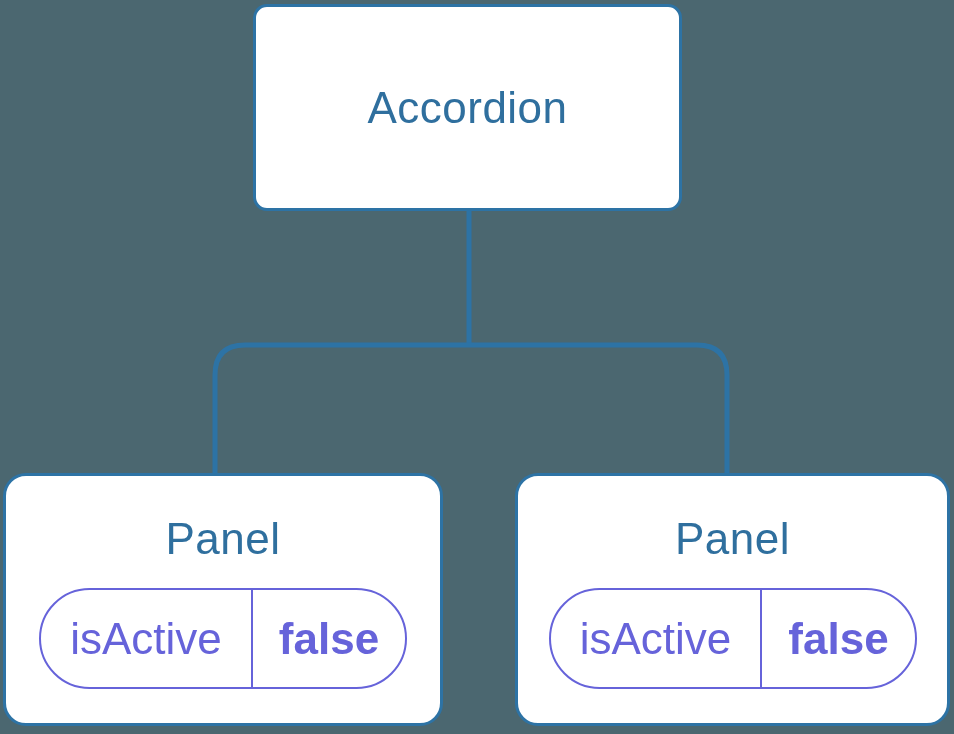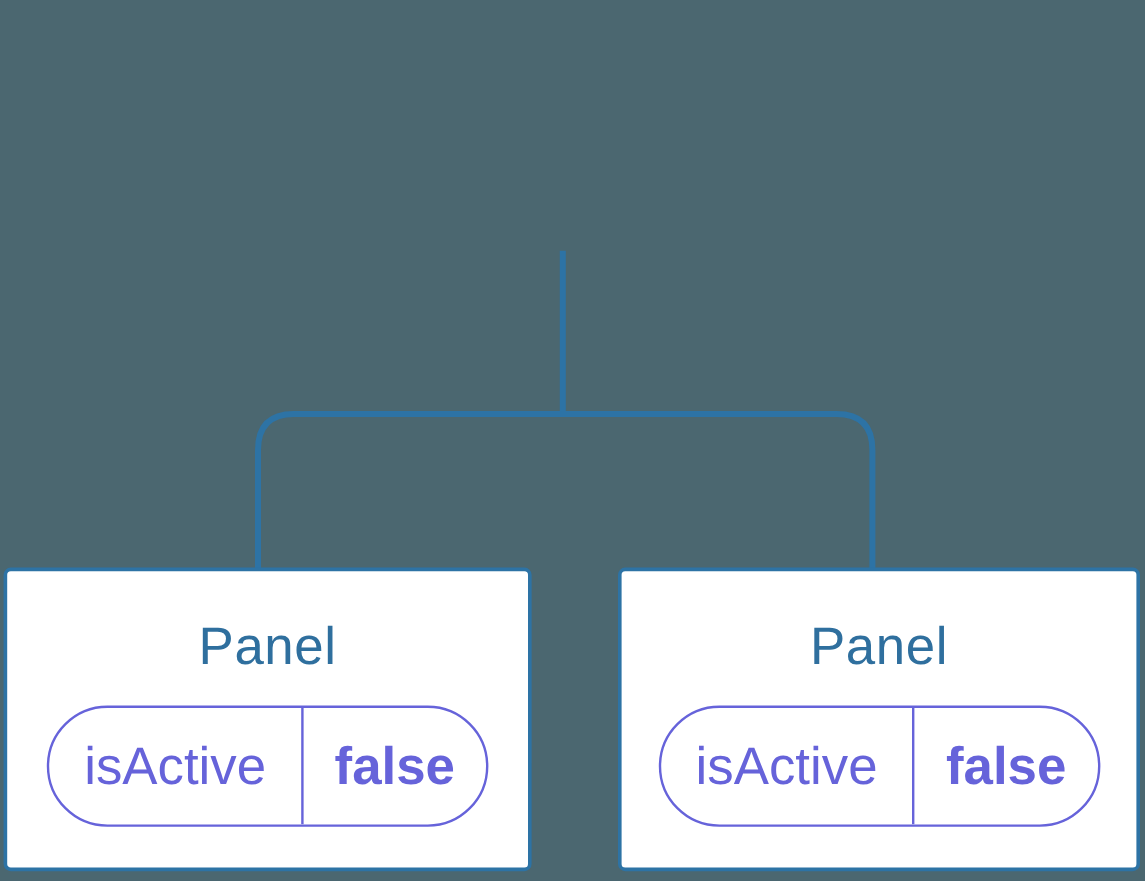--- a/index.html
+++ b/index.html
@@ -51,21 +51,21 @@
     width: 429px; height: 207px;
     border-radius: 14px;
     display: flex;
     align-items: center;
     justify-content: center;
   }
 
   .panel-node {
     top: 473px;
     height: 253px;
-    border-radius: 6px;
+    border-radius: 23px;
   }
   .panel-node .node-label {
     display: block;
     text-align: center;
     margin-top: 41px;
     line-height: 44px;
   }
   .panel-left  { left: 3px;   width: 440px; }
   .panel-right { left: 515px; width: 435px; }
 
@@ -99,20 +99,23 @@
 </head>
 <body>
 
 <div class="stage">
 
   <svg class="connectors" viewBox="0 0 954 734" xmlns="http://www.w3.org/2000/svg" aria-hidden="true">
     <path d="M 469 209 L 469 345"></path>
     <path d="M 215 474 L 215 375 Q 215 345 245 345 L 697 345 Q 727 345 727 375 L 727 474"></path>
   </svg>
 
+  <div class="node root-node">
+    <span class="node-label">Accordion</span>
+  </div>
 
   <div class="node panel-node panel-left">
     <span class="node-label">Panel</span>
     <div class="state-pill">
       <div class="pill-cell pill-key">isActive</div>
       <div class="pill-cell pill-value">false</div>
     </div>
   </div>
 
   <div class="node panel-node panel-right">

